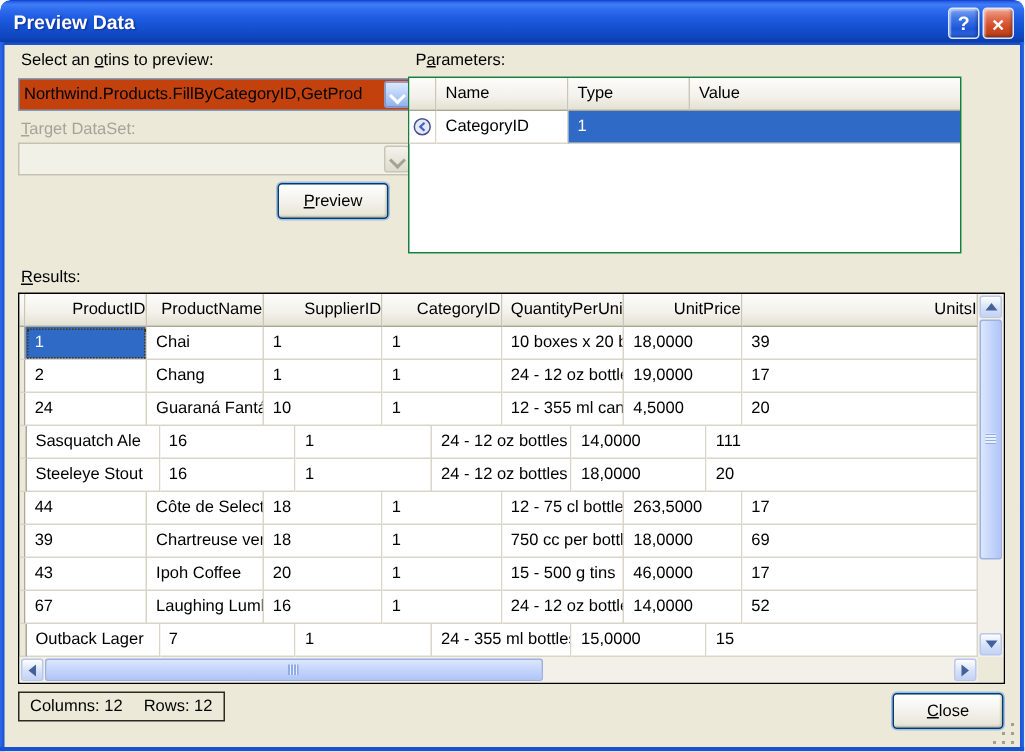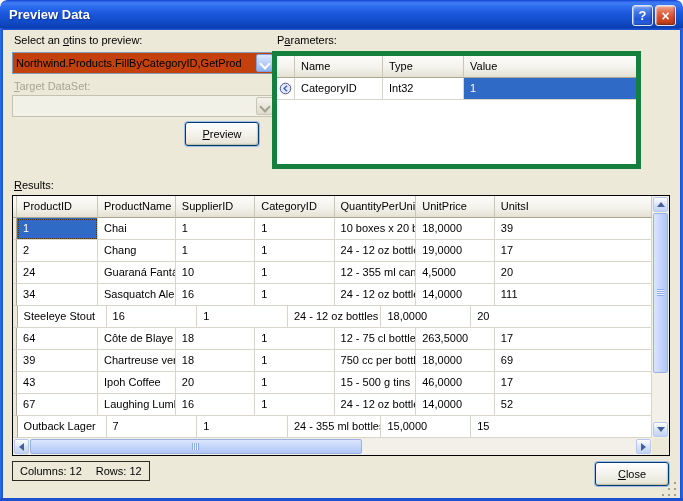--- a/index.html
+++ b/index.html
@@ -36,31 +36,31 @@
     border-right:2px solid #fff;border-bottom:2px solid #fff;transform:rotate(45deg);}
   .combo.disabled{border-color:#C5C2B2;background:#F2F1E8;}
   .combo.disabled .combo-btn{border-color:#C8C5B5;background:linear-gradient(180deg,#F4F3EC,#DEDCCD);}
   .combo.disabled .combo-btn::after{border-color:#A5A293;}
   
   .xpbtn{position:absolute;box-sizing:border-box;border:1px solid #003C74;border-radius:3px;
     background:linear-gradient(180deg,#FFFFFF 0%,#F4F3EE 45%,#E9E7DA 90%,#DDDAC8 100%);
     box-shadow:inset -1px -1px 1px rgba(150,150,120,.45), 0 0 0 1px #9EBEE6;
     display:flex;align-items:center;justify-content:center;font-size:11px;cursor:default;}
   
-  .pgrid{position:absolute;left:272px;top:51px;width:369px;height:118px;box-sizing:border-box;border:5px solid #15803d;background:#fff;}
+  .pgrid{position:absolute;left:272px;top:51px;width:369px;height:118px;box-sizing:border-box;border:1px solid #15803d;background:#fff;}
   .pg-header,.pg-row{display:flex;height:22px;}
   .hcell{box-sizing:border-box;background:linear-gradient(180deg,#FDFCFA 0%,#F2F1EA 60%,#E4E1D2 100%);
     border-right:1px solid #CBC7B8;border-bottom:1px solid #A9A694;padding:4px 0 0 6px;overflow:hidden;white-space:nowrap;}
   .dcell{box-sizing:border-box;background:#fff;border-right:1px solid #D9D6C9;border-bottom:1px solid #D9D6C9;
     padding:4px 0 0 6px;overflow:hidden;white-space:nowrap;}
   .icon-cell{display:flex;align-items:center;justify-content:center;padding:0;}
   .sel-blue{background:#2E6AC6;color:#fff;}
   
   .rgrid{position:absolute;left:12px;top:195px;width:658px;height:261px;box-sizing:border-box;border:1px solid #000;background:#fff;}
-  .rg-header{position:absolute;left:0;top:0;right:17px;height:22px;display:flex;overflow:hidden;}
+  .rg-header{position:absolute;left:0;top:0;right:17px;height:22px;display:flex;overflow:hidden;text-align:right;}
   .rg-rows{position:absolute;left:0;top:22px;right:17px;bottom:17px;overflow:hidden;}
   .rg-row{display:flex;height:22px;}
   .rowhead{box-sizing:border-box;background:#ECE9D8;border-right:1px solid #ACA899;border-bottom:1px solid #D9D6C9;}
   .cell-selected{background:#2E6AC6;color:#fff;outline:1px dotted #4D3800;outline-offset:-2px;}
   
   .rg-vscroll{position:absolute;top:0;right:0;bottom:17px;width:17px;background:#F2F0E8;}
   .rg-hscroll{position:absolute;left:0;right:17px;bottom:0;height:17px;background:#F2F0E8;}
   .rg-corner{position:absolute;right:0;bottom:0;width:17px;height:17px;background:#ECE9D8;}
   .sb-btn{position:absolute;width:15px;height:15px;box-sizing:border-box;border:1px solid #B9C8EA;border-radius:2px;
     background:linear-gradient(180deg,#FDFEFF,#D7E2F8 55%,#C2D3F7);display:flex;align-items:center;justify-content:center;}
@@ -131,21 +131,20 @@
       <div class="hcell" style="flex:1;border-right:none;">Value</div>
     </div>
     <div class="pg-row">
       <div class="dcell icon-cell" style="width:18px;">
         <svg width="13" height="13" viewBox="0 0 13 13">
             <circle cx="6.5" cy="6.5" r="5.3" fill="#E4E8F6" stroke="#4A4F8C"></circle>
             <path d="M8 3.8 L5.2 6.5 L8 9.2" fill="none" stroke="#3F63C9" stroke-width="1.5"></path>
           </svg>
       </div>
       <div class="dcell" style="width:88px;">CategoryID</div>
-      <div class="dcell" style="width:81px;">Int32</div>
       <div class="dcell sel-blue" style="flex:1;border-right:none;">1</div>
     </div>
   </div>
 
   <div class="lbl" style="left:14px;top:179px;"><span></span><span class="mn">R</span><span>esults:</span></div>
 
   <div class="rgrid">
     <div class="rg-header" id="rg-header">
         <div class="hcell" style="width: 5px; padding: 0px;"></div>
         <div class="hcell" style="width: 102px;">ProductID</div>
@@ -182,41 +181,40 @@
           <div class="dcell" style="width: 102px;">24</div>
           <div class="dcell" style="width: 98px;">Guaraná Fantás...</div>
           <div class="dcell" style="width: 100px;">10</div>
           <div class="dcell" style="width: 100px;">1</div>
           <div class="dcell" style="width: 103px;">12 - 355 ml cans</div>
           <div class="dcell" style="width: 99px;">4,5000</div>
           <div class="dcell" style="width: 200px;">20</div>
         </div>
         <div class="rg-row">
           <div class="rowhead" style="width: 5px;"></div>
-          <div class="dcell" style="width: 102px;">34</div>
           <div class="dcell" style="width: 98px;">Sasquatch Ale</div>
           <div class="dcell" style="width: 100px;">16</div>
           <div class="dcell" style="width: 100px;">1</div>
           <div class="dcell" style="width: 103px;">24 - 12 oz bottles</div>
           <div class="dcell" style="width: 99px;">14,0000</div>
           <div class="dcell" style="width: 200px;">111</div>
         </div>
         <div class="rg-row">
           <div class="rowhead" style="width: 5px;"></div>
           <div class="dcell" style="width: 98px;">Steeleye Stout</div>
           <div class="dcell" style="width: 100px;">16</div>
           <div class="dcell" style="width: 100px;">1</div>
           <div class="dcell" style="width: 103px;">24 - 12 oz bottles</div>
           <div class="dcell" style="width: 99px;">18,0000</div>
           <div class="dcell" style="width: 200px;">20</div>
         </div>
         <div class="rg-row">
           <div class="rowhead" style="width: 5px;"></div>
-          <div class="dcell" style="width: 102px;">64</div>
-          <div class="dcell" style="width: 98px;">Côte de Blaye</div>
+          <div class="dcell" style="width: 102px;">44</div>
+          <div class="dcell" style="width: 98px;">Côte de Select</div>
           <div class="dcell" style="width: 100px;">18</div>
           <div class="dcell" style="width: 100px;">1</div>
           <div class="dcell" style="width: 103px;">12 - 75 cl bottles</div>
           <div class="dcell" style="width: 99px;">263,5000</div>
           <div class="dcell" style="width: 200px;">17</div>
         </div>
         <div class="rg-row">
           <div class="rowhead" style="width: 5px;"></div>
           <div class="dcell" style="width: 102px;">39</div>
           <div class="dcell" style="width: 98px;">Chartreuse verte</div>

